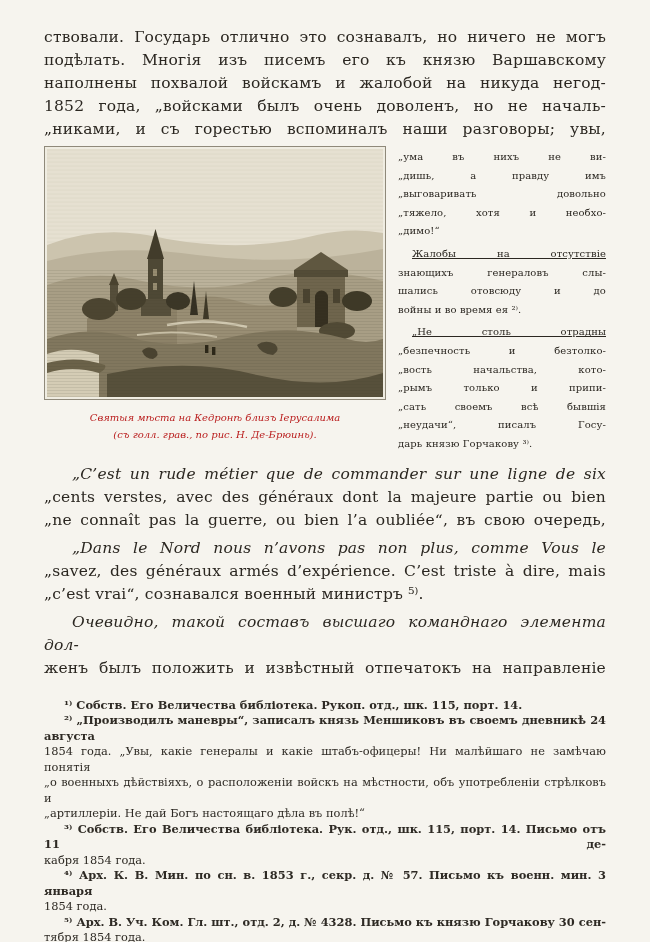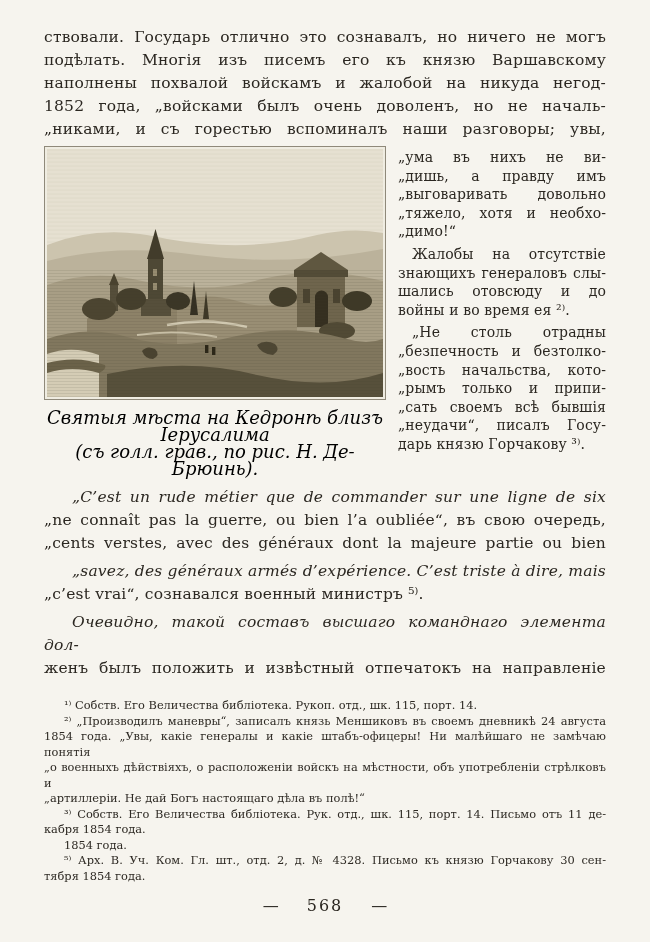--- a/index.html
+++ b/index.html
@@ -14,43 +14,43 @@
     background: #f6f4ee;
     color: #2b2721;
     padding: 26px 44px 15px 44px;
     overflow: hidden;
   }
   .para { font-size: 15.5px; line-height: 23px; letter-spacing: 0.2px; }
   .tline { text-align: justify; text-align-last: justify; min-height: 1em; }
   .tline-last { text-align-last: left; }
   .justify-all .tline-last { text-align-last: justify; }
   .indent .tline:first-child { text-indent: 28px; font-style: italic; }
-  .indent-sm .tline:first-child { text-indent: 14px; }
+  .indent-sm .tline:first-child { text-indent: 14px; text-decoration: underline; }
   .para-intro { margin-bottom: 5px; }
   .figure-row { display: flex; gap: 12px; align-items: flex-start; margin-bottom: 9px; }
   .engraving { flex: 0 0 auto; width: 342px; }
   .engraving-frame {
     border: 1px solid #8f897a;
     background: #efece1;
     padding: 2px;
   }
   .engraving-frame svg { display: block; }
   .figure-caption {
     margin-top: 9px; text-align: center;
-    font-style: italic; font-size: 18px; line-height: 17px; color: #000000;
+    font-style: italic; font-size: 10px; line-height: 17px; color: #b91c1c;
   }
   .side-col { flex: 1 1 auto; padding-top: 2px; min-width: 0; }
-  .side-col .para { font-size: 14px; line-height: 18.6px; letter-spacing: 0.1px; }
+  .side-col .para { font-size: 10px; line-height: 18.6px; letter-spacing: 0.1px; }
   .side-col .para + .para { margin-top: 4px; }
   .para-full { margin-bottom: 5px; }
   .footnotes {
     margin-top: 18px;
     font-size: 11.4px; line-height: 15.5px; color: #2e2a24; letter-spacing: 0;
   }
-  .fnote .tline:first-child { text-indent: 20px; }
+  .fnote .tline:first-child { text-indent: 20px; font-weight: bold; }
   .page-number {
     margin-top: 12px;
     display: flex; justify-content: center; align-items: center; gap: 28px;
     font-size: 16px; color: #2b2721;
   }
   .pn-num { letter-spacing: 2px; }
 </style>
 </head>
 <body>
 
@@ -166,25 +166,26 @@
             <div class="tline">„сать своемъ всѣ бывшія</div>
             <div class="tline">„неудачи“, писалъ Госу-</div>
             <div class="tline tline-last">дарь князю Горчакову ³⁾.</div>
           </div>
       </div>
 
     </div>
 
     <div class="para para-full indent">
         <div class="tline">„C’est un rude métier que de commander sur une ligne de six</div>
+        <div class="tline">„cents verstes, avec des généraux dont la majeure partie ou bien</div>
         <div class="tline">„ne connaît pas la guerre, ou bien l’a oubliée“, въ свою очередь,</div>
-        <div class="tline">„cents verstes, avec des généraux dont la majeure partie ou bien</div>
       </div>
 
     <div class="para para-full indent">
+        <div class="tline">„Dans le Nord nous n’avons pas non plus, comme Vous le</div>
         <div class="tline">„savez, des généraux armés d’expérience. C’est triste à dire, mais</div>
         <div class="tline tline-last">„c’est vrai“, сознавался военный министръ ⁵⁾.</div>
       </div>
 
     <div class="para para-full indent justify-all">
         <div class="tline">Очевидно, такой составъ высшаго команднаго элемента дол-</div>
         <div class="tline tline-last">женъ былъ положить и извѣстный отпечатокъ на направленіе</div>
       </div>
 
   </main>
@@ -197,20 +198,21 @@
         <div class="tline">²⁾ „Производилъ маневры“, записалъ князь Меншиковъ въ своемъ дневникѣ 24 августа</div>
         <div class="tline">1854 года. „Увы, какіе генералы и какіе штабъ-офицеры! Ни малѣйшаго не замѣчаю понятія</div>
         <div class="tline">„о военныхъ дѣйствіяхъ, о расположеніи войскъ на мѣстности, объ употребленіи стрѣлковъ и</div>
         <div class="tline tline-last">„артиллеріи. Не дай Богъ настоящаго дѣла въ полѣ!“</div>
       </div>
     <div class="fnote">
         <div class="tline">³⁾ Собств. Его Величества библіотека. Рук. отд., шк. 115, порт. 14. Письмо отъ 11 де-</div>
         <div class="tline tline-last">кабря 1854 года.</div>
       </div>
     <div class="fnote">
+        <div class="tline">⁴⁾ Арх. К. В. Мин. по сн. в. 1853 г., секр. д. № 57. Письмо къ военн. мин. 3 января</div>
         <div class="tline tline-last">1854 года.</div>
       </div>
     <div class="fnote">
         <div class="tline">⁵⁾ Арх. В. Уч. Ком. Гл. шт., отд. 2, д. № 4328. Письмо къ князю Горчакову 30 сен-</div>
         <div class="tline tline-last">тября 1854 года.</div>
       </div>
   </footer>
 
   <div class="page-number">
     <span class="pn-dash">—</span>

